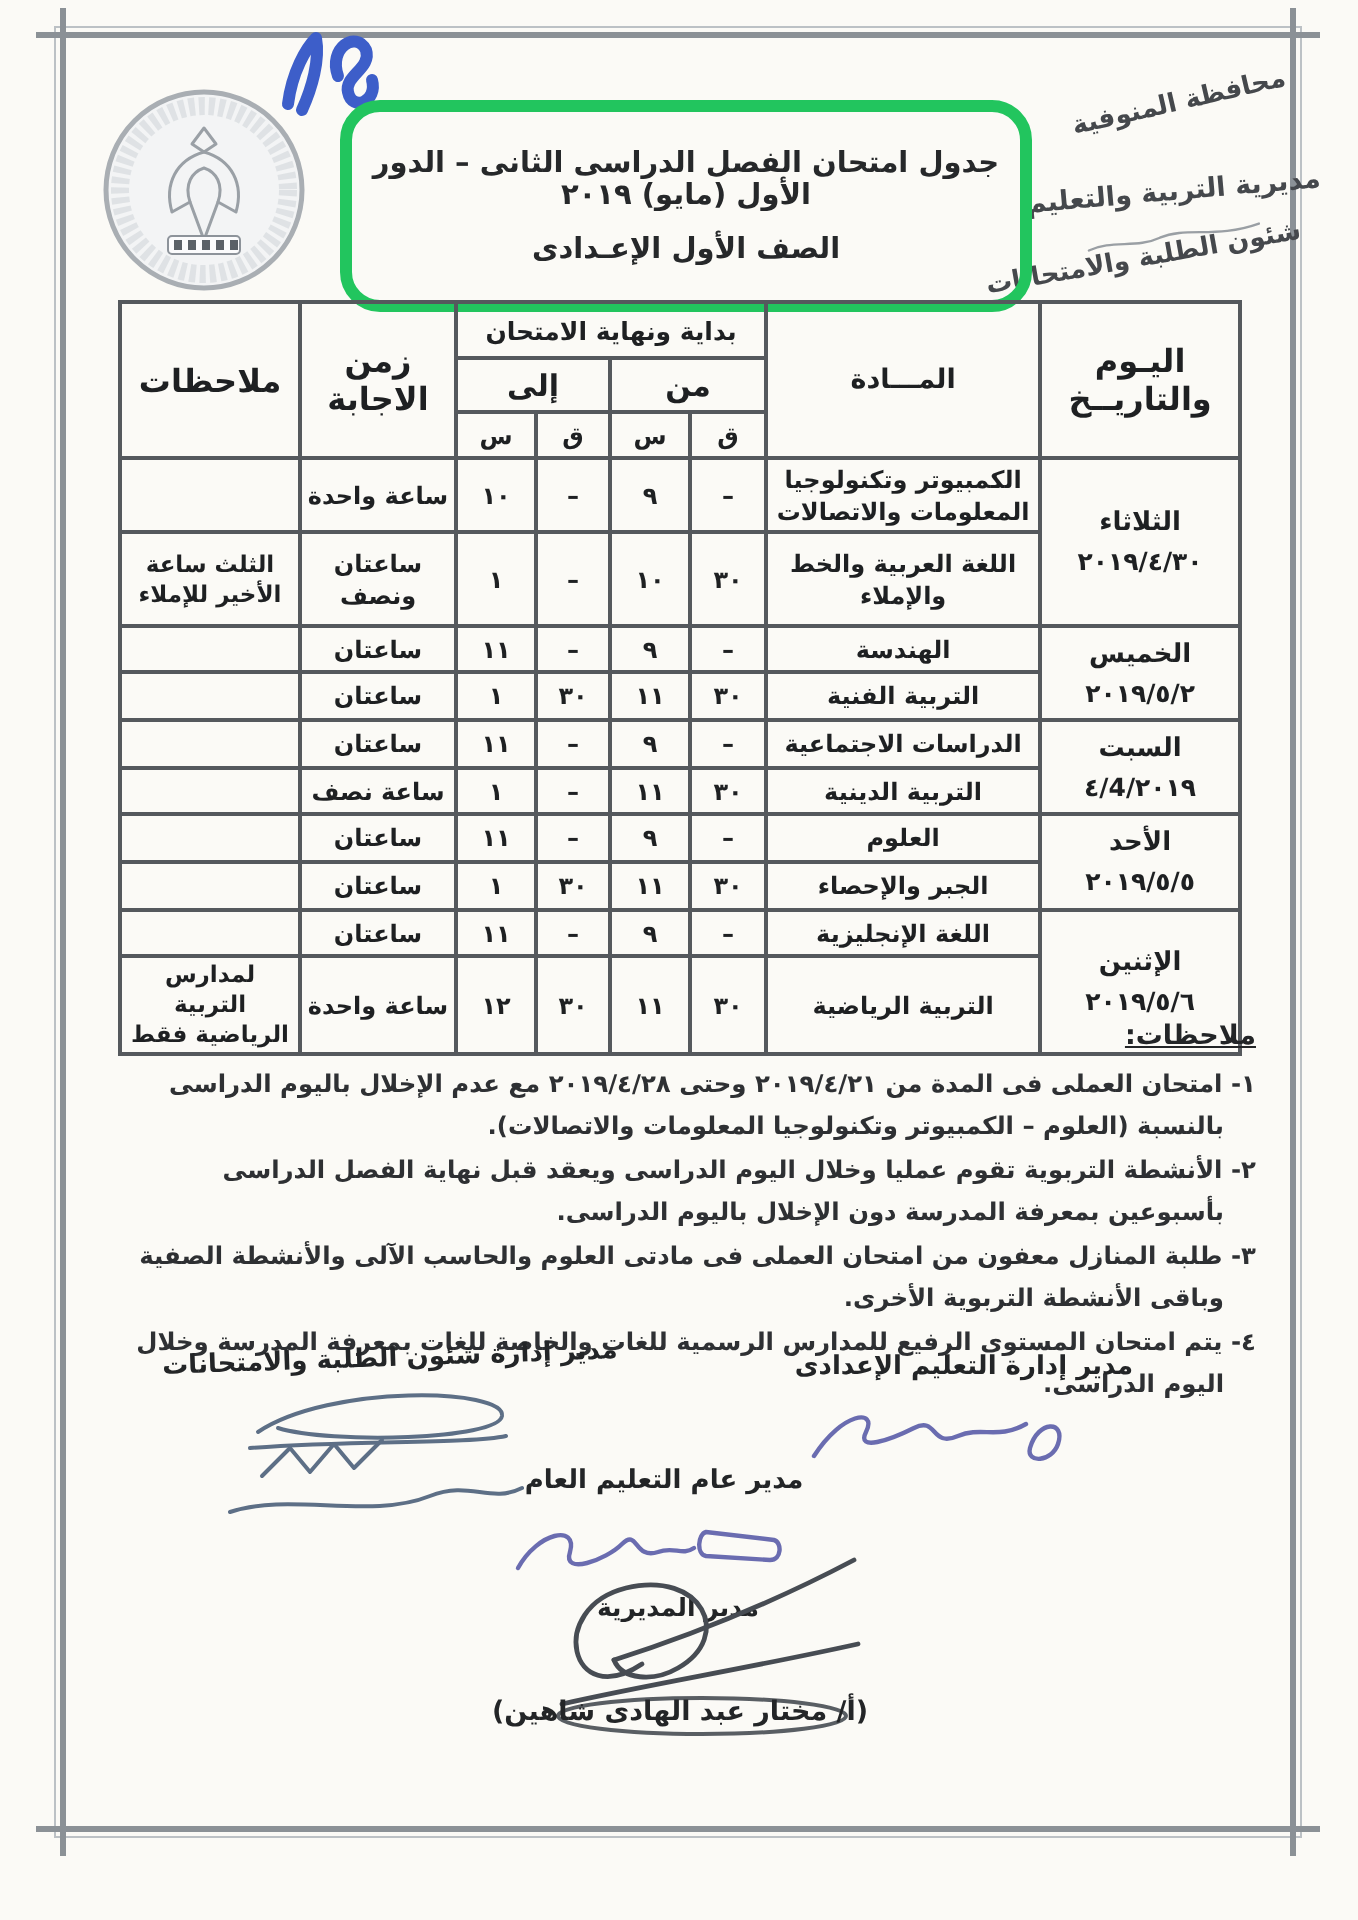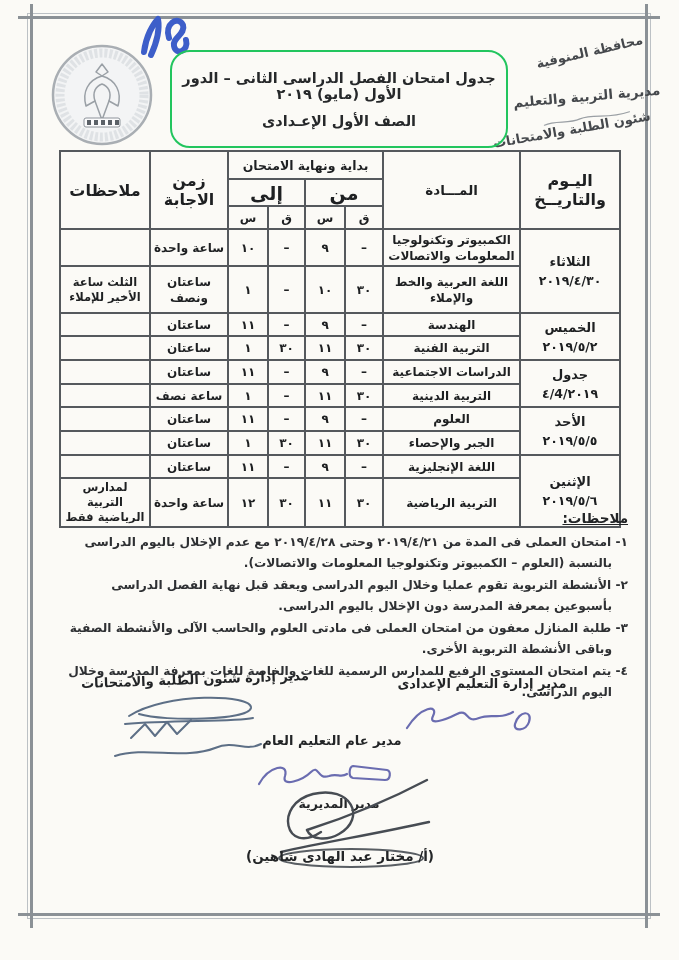--- a/index.html
+++ b/index.html
@@ -22,39 +22,39 @@
   .lh-line{position:absolute;font-weight:700;color:#45484c;white-space:nowrap;}
   .lh1{right:18px;top:14px;font-size:13px;transform:rotate(-13deg);}
   .lh2{right:2px;top:58px;font-size:13.5px;transform:rotate(-5deg);}
   .lh3{right:10px;top:92px;font-size:13px;transform:rotate(-10deg);}
   .lh-flourish{position:absolute;right:30px;top:84px;transform:rotate(-7deg);}
   
   .logo{position:absolute;left:48px;top:44px;}
   
   .titlebox{
     position:absolute;left:170px;top:50px;width:334px;height:94px;
-    border:2px solid #22c55e;border-radius:20px;
+    border:6px solid #22c55e;border-radius:20px;
     display:flex;flex-direction:column;align-items:center;justify-content:center;gap:11px;
     font-weight:700;color:#26282a;text-align:center;
   }
   .titlebox .t1{font-size:14.5px;}
   .titlebox .t2{font-size:14.5px;}
   
   table.exam{
     position:absolute;left:59px;top:150px;width:560px;
     border-collapse:collapse;table-layout:fixed;direction:rtl;
   }
   table.exam th,table.exam td{
     border:2px solid #55595d;padding:1px 2px;text-align:center;vertical-align:middle;
     font-weight:700;color:#1e2022;overflow:hidden;
   }
   th.h-day,th.h-dur,th.h-notes{font-size:16px;}
   th.h-subj{font-size:13.5px;}
   th.h-timing{font-size:12.5px;}
-  th.h-fromto{font-size:19px;}
+  th.h-fromto{font-size:15px;}
   th.h-sq{font-size:12px;}
   td.c-day{font-size:13px;line-height:19px;}
   td.c-day .dt{font-size:12.5px;}
   td.c-sub{font-size:12px;line-height:16px;margin-left:32px;}
   td.c-num{font-size:12px;}
   td.c-dur{font-size:12px;line-height:16px;}
   td.c-note{font-size:11.5px;line-height:15px;}
   
   .footnotes{
     position:absolute;left:52px;top:508px;width:576px;
@@ -192,21 +192,21 @@
     <td class="c-num">٣٠</td>
     <td class="c-num">١١</td>
     <td class="c-num">٣٠</td>
     <td class="c-num">١</td>
     <td class="c-dur">ساعتان</td>
     <td class="c-note"></td>
   </tr>
 
   <tr style="height:24px">
     <td class="c-day" rowspan="2">
-      <div>جدول</div>
+      <div>السبت</div>
       <div class="dt">٢٠١٩/4/٤</div>
     </td>
     <td class="c-sub">الدراسات الاجتماعية</td>
     <td class="c-num">–</td>
     <td class="c-num">٩</td>
     <td class="c-num">–</td>
     <td class="c-num">١١</td>
     <td class="c-dur">ساعتان</td>
     <td class="c-note"></td>
   </tr>

